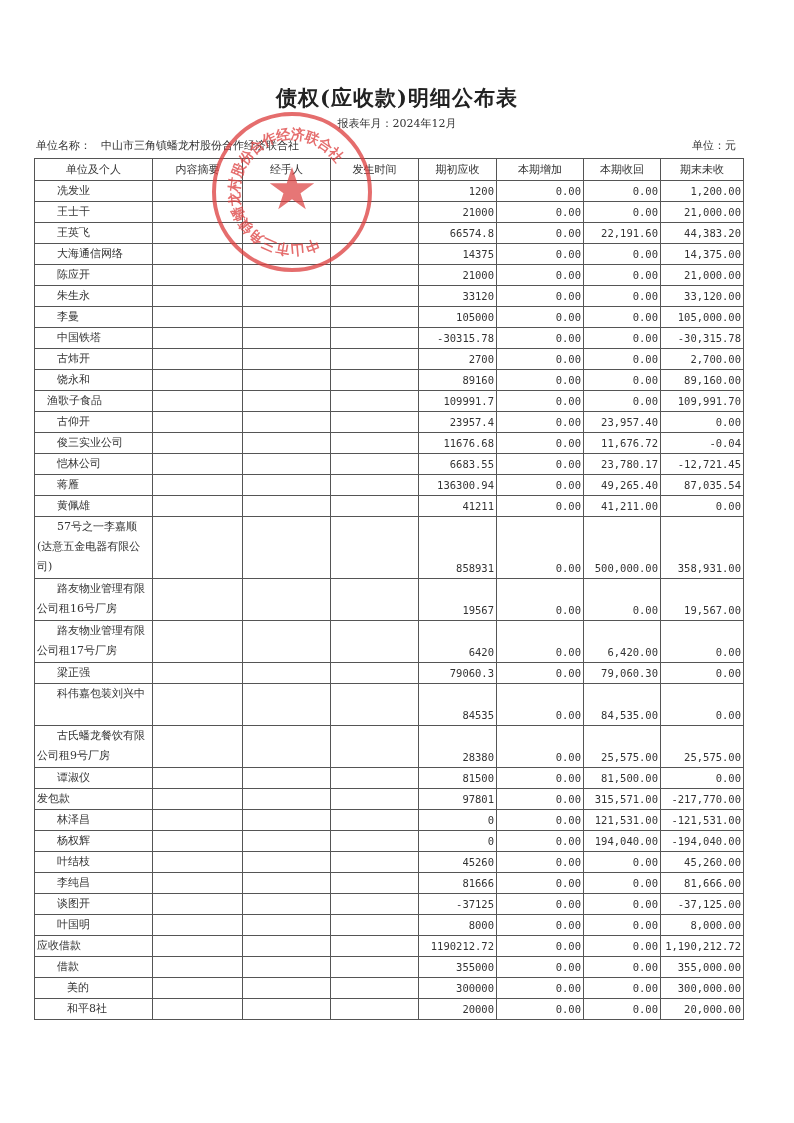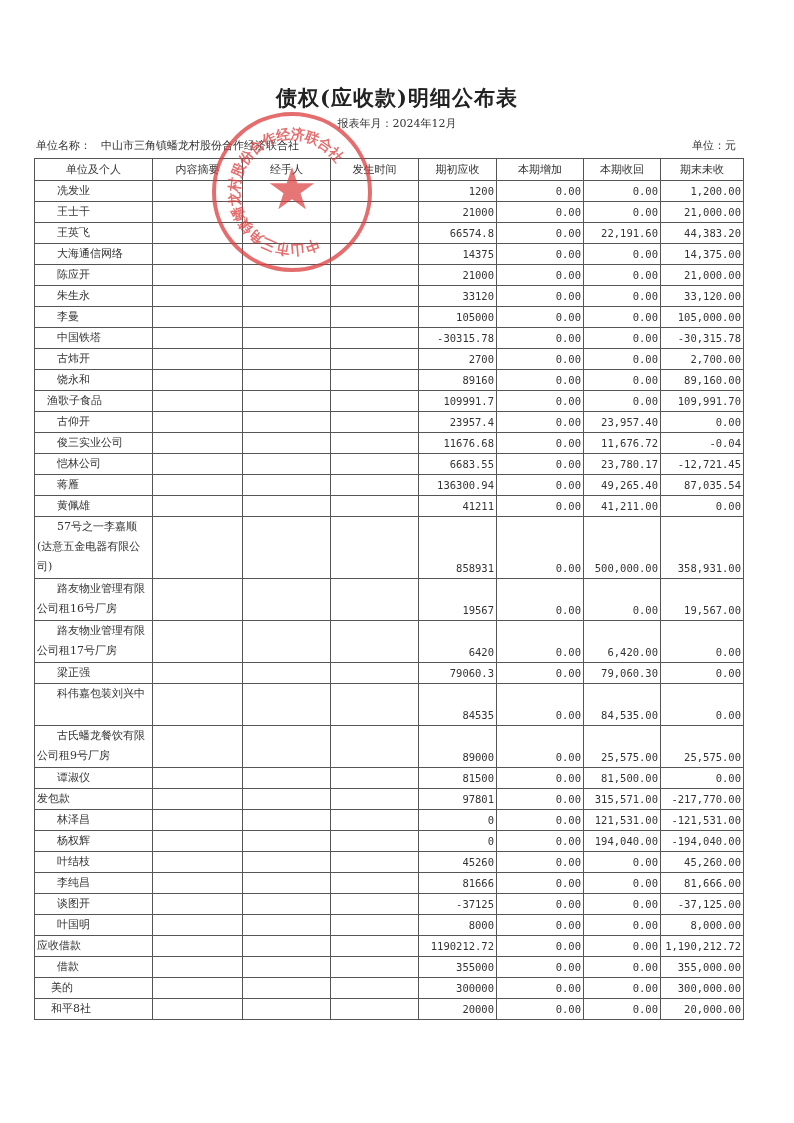--- a/index.html
+++ b/index.html
@@ -12,21 +12,21 @@
   .unit-name { position:absolute; top:138px; left:36px; font-size:11px; color:#333; }
   .unit-name .lbl { margin-right:10px; }
   .unit { position:absolute; top:138px; right:58px; font-size:11px; color:#333; }
   table { position:absolute; top:158px; left:34px; border-collapse:collapse;
           table-layout:fixed; font-size:11px; }
   td, th { border:1px solid #555; padding:0 2px; height:20px; line-height:20px;
            overflow:hidden; white-space:nowrap; }
   th { font-weight:normal; height:21px; color:#333; }
   td.name { text-align:left; padding-left:22px; color:#333; }
   td.name.l0 { padding-left:2px; }
-  td.name.l2 { padding-left:16px; }
+  td.name.l2 { padding-left:32px; }
   td.name.wrap { white-space:normal; line-height:20px; padding-left:2px; text-indent:20px; vertical-align:top; }
   td.num { text-align:right; padding-right:2px; vertical-align:bottom; color:#333;
            font-family:"DejaVu Sans Mono","Liberation Mono",monospace; font-size:10.5px; }
   .stamp { position:absolute; left:212px; top:112px; width:160px; height:160px;
            border-radius:50%; border:4px solid rgba(220,60,60,0.75); box-sizing:border-box;
            pointer-events:none; }
   .stamp .star { position:absolute; left:50%; top:50%; transform:translate(-50%,-55%);
                  font-size:58px; color:rgba(220,60,60,0.7); font-family:"DejaVu Sans",sans-serif; }
   .stamp .ring { position:absolute; inset:8px; border-radius:50%;
                  color:rgba(220,60,60,0.75); font-size:14px; font-weight:bold; }
@@ -274,21 +274,21 @@
         <td class="num">84535</td>
         <td class="num">0.00</td>
         <td class="num">84,535.00</td>
         <td class="num">0.00</td>
       </tr>
       <tr style="height: 41px;">
         <td class="name l1 wrap" style="height: 41px;">古氏蟠龙餐饮有限公司租9号厂房</td>
         <td></td>
         <td></td>
         <td></td>
-        <td class="num">89000</td>
+        <td class="num">28380</td>
         <td class="num">0.00</td>
         <td class="num">25,575.00</td>
         <td class="num">25,575.00</td>
       </tr>
       <tr style="height: 20px;">
         <td class="name l1" style="height: 20px;">谭淑仪</td>
         <td></td>
         <td></td>
         <td></td>
         <td class="num">81500</td>

